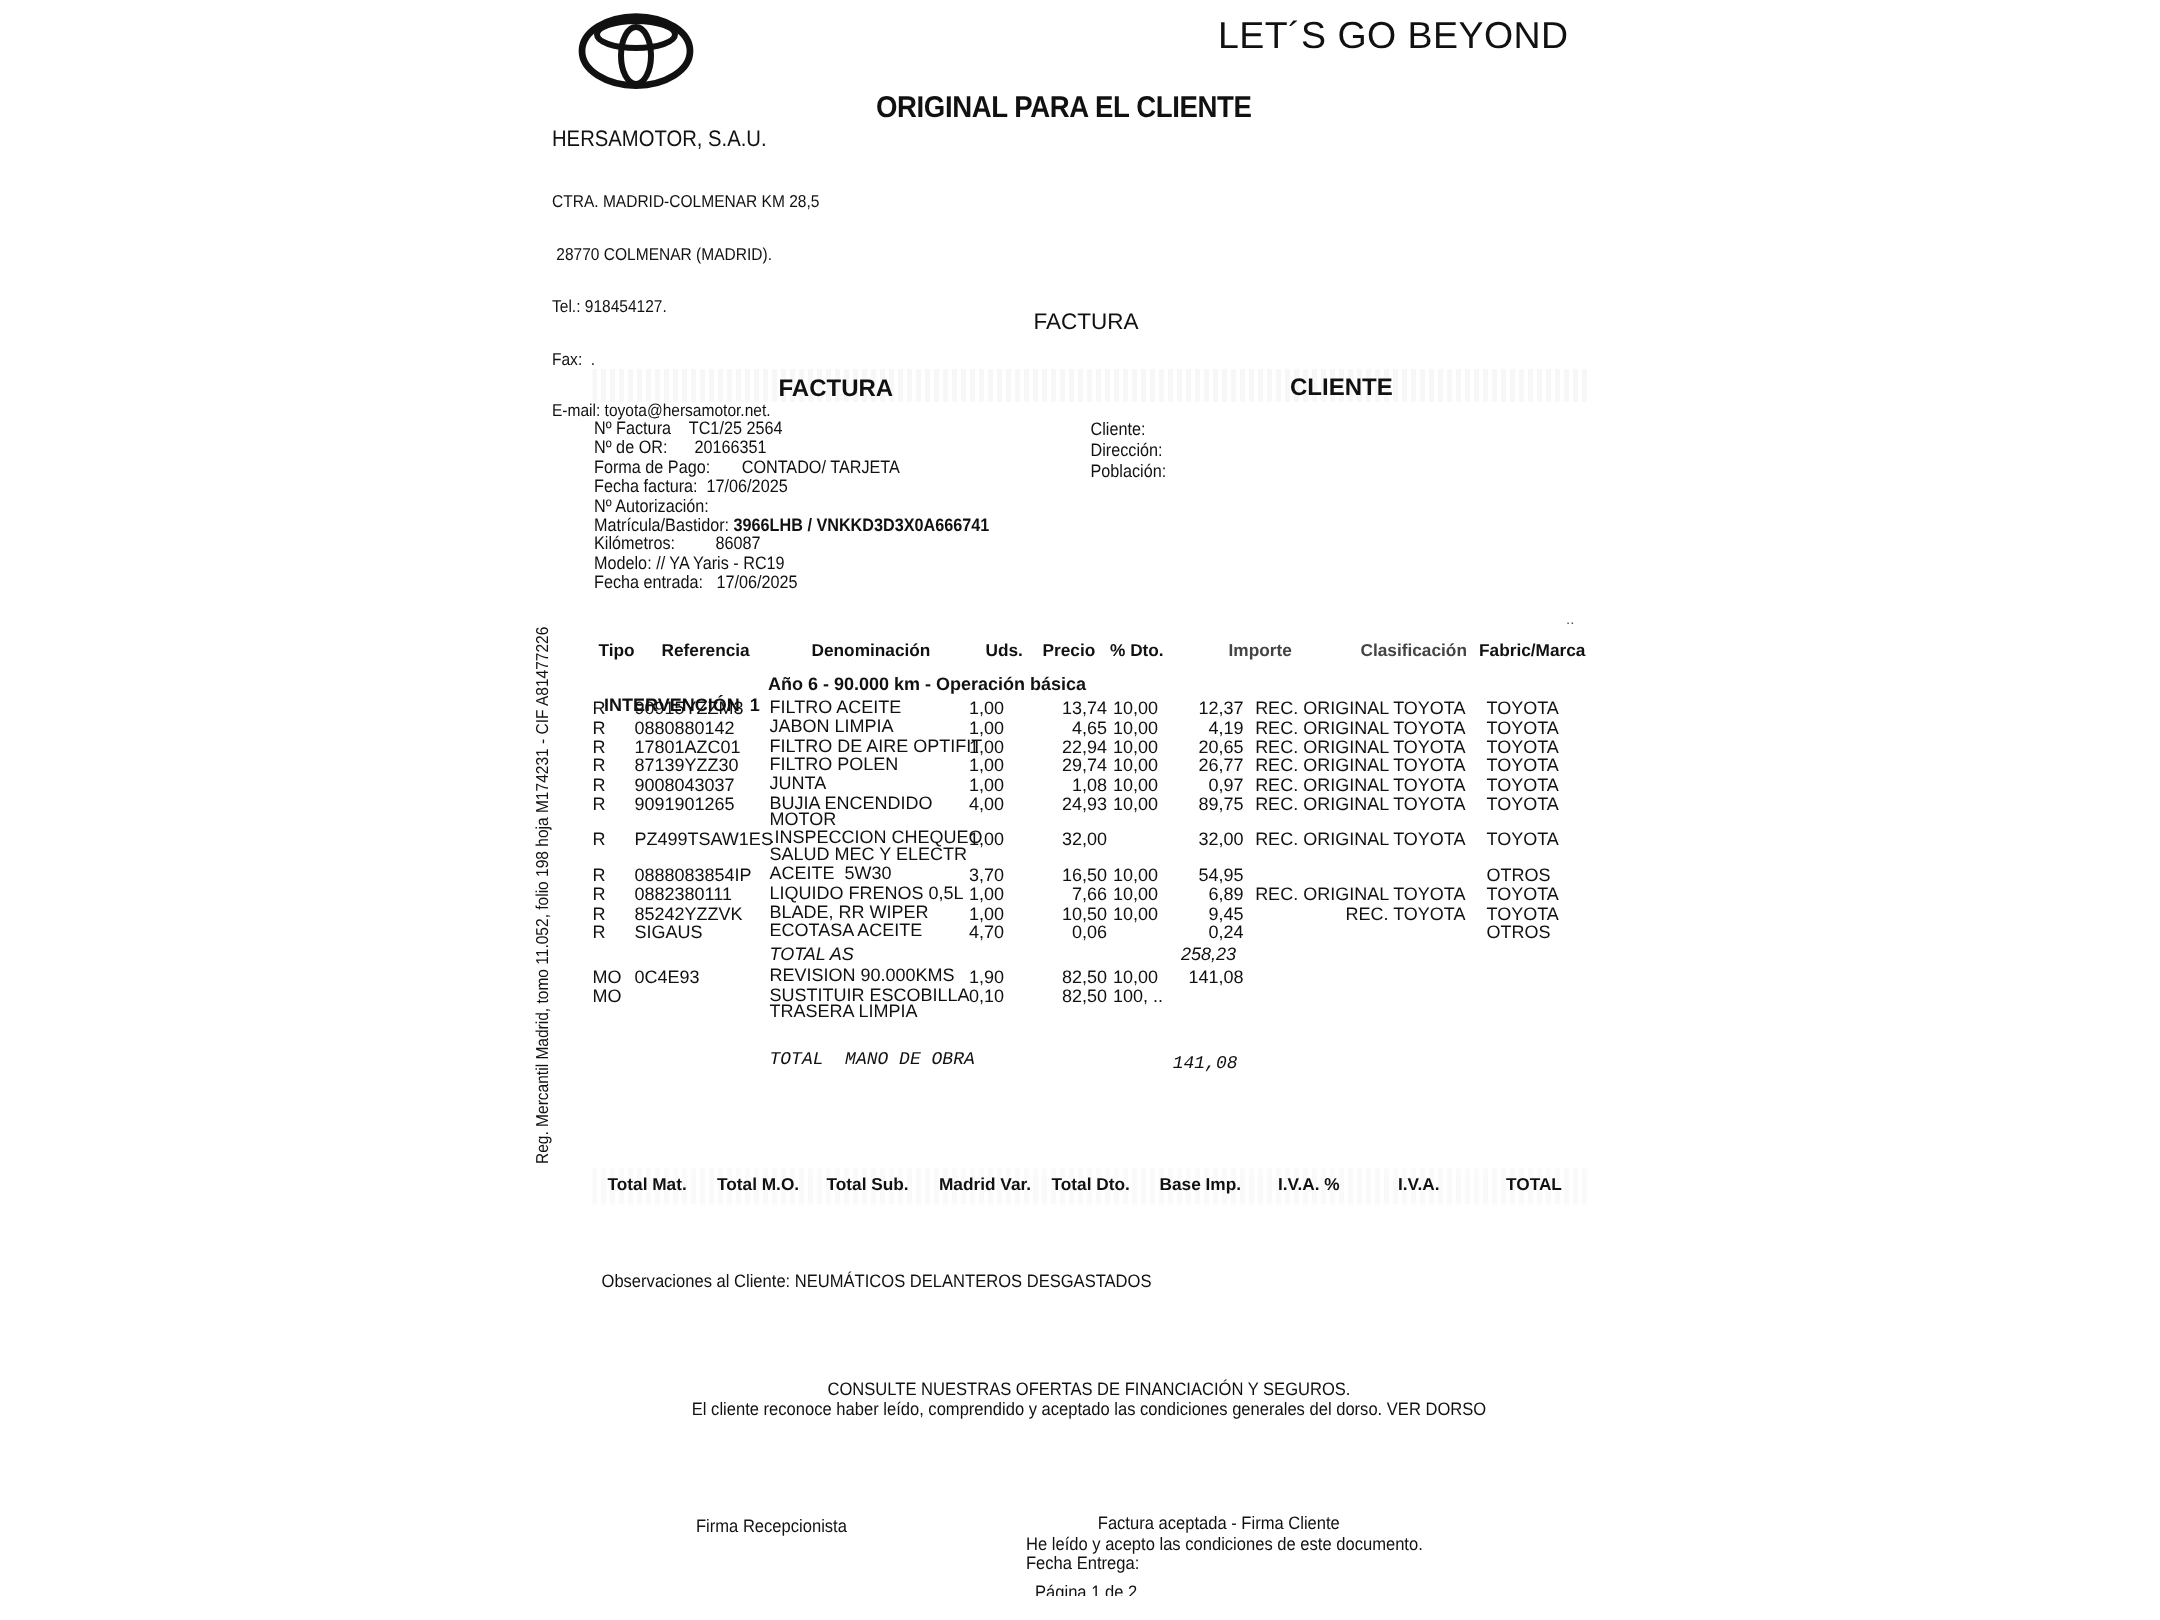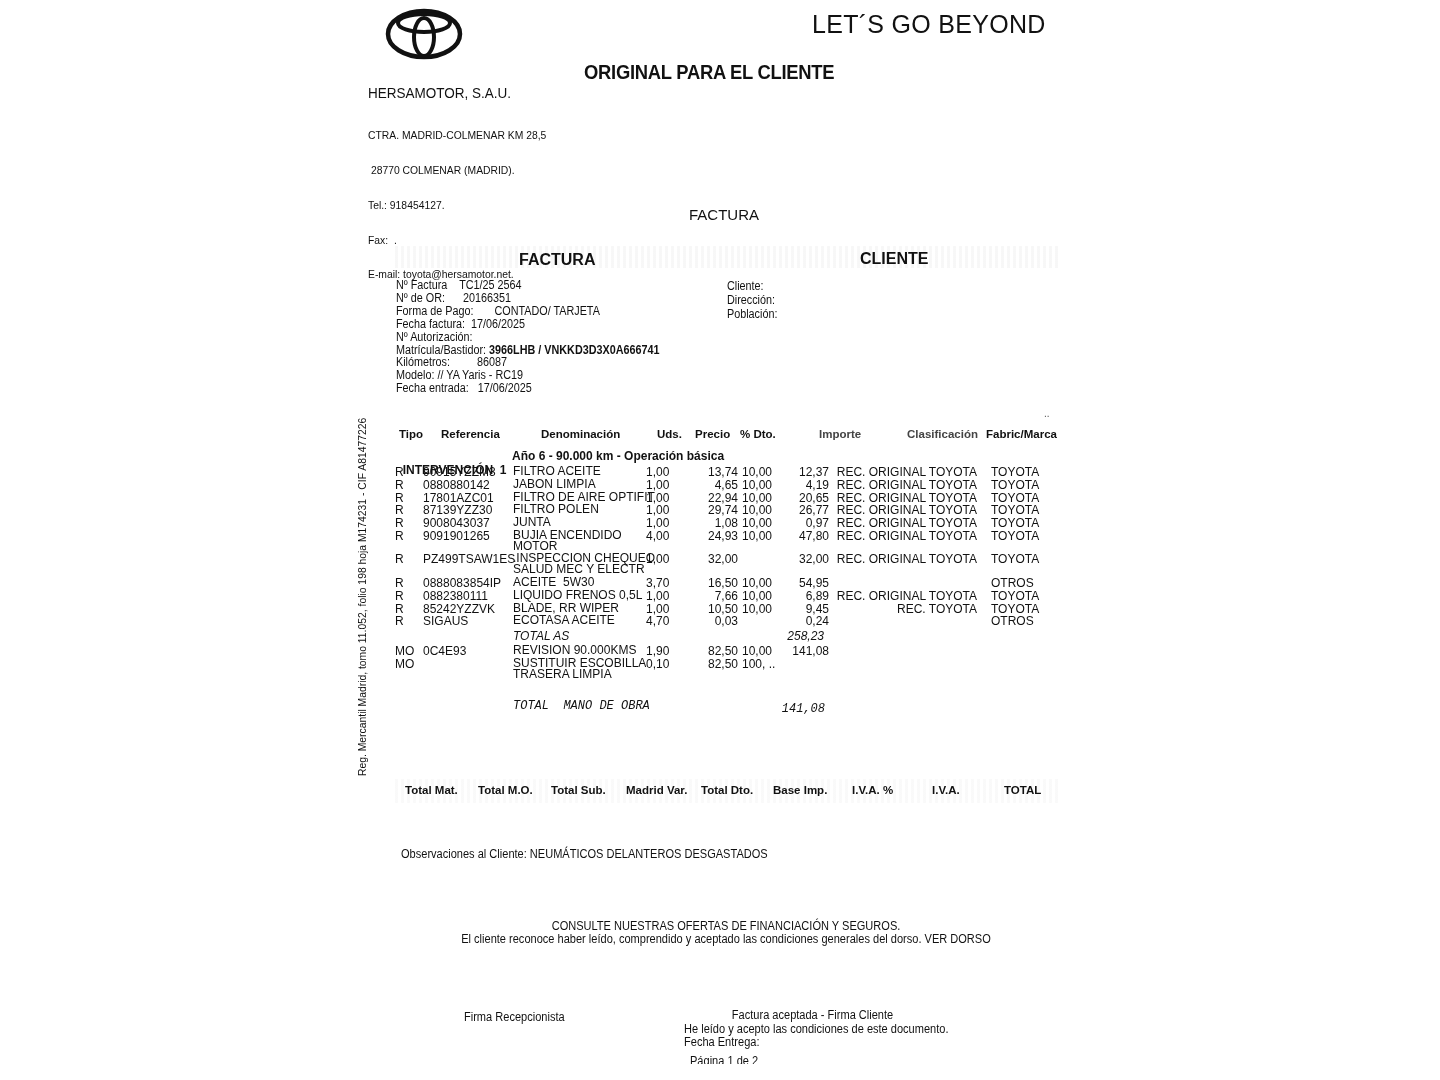--- a/index.html
+++ b/index.html
@@ -175,21 +175,21 @@
       <span class="c-mar">TOYOTA</span>
     </div>
     <div class="line tall">
       <span class="c-tipo">R</span>
       <span class="c-ref">9091901265</span>
       <span class="c-den">BUJIA ENCENDIDO
 MOTOR</span>
       <span class="c-uds">4,00</span>
       <span class="c-pre">24,93</span>
       <span class="c-dto">10,00</span>
-      <span class="c-imp">47,80</span>
+      <span class="c-imp">89,75</span>
       <span class="c-cla">REC. ORIGINAL TOYOTA</span>
       <span class="c-mar">TOYOTA</span>
     </div>
     <div class="line tall">
       <span class="c-tipo">R</span>
       <span class="c-ref">PZ499TSAW1ES</span>
       <span class="c-den">.INSPECCION CHEQUEO
 SALUD MEC Y ELECTR</span>
       <span class="c-uds">1,00</span>
       <span class="c-pre">32,00</span>
@@ -229,21 +229,21 @@
       <span class="c-dto">10,00</span>
       <span class="c-imp">9,45</span>
       <span class="c-cla">REC. TOYOTA</span>
       <span class="c-mar">TOYOTA</span>
     </div>
     <div class="line">
       <span class="c-tipo">R</span>
       <span class="c-ref">SIGAUS</span>
       <span class="c-den">ECOTASA ACEITE</span>
       <span class="c-uds">4,70</span>
-      <span class="c-pre">0,03</span>
+      <span class="c-pre">0,06</span>
       <span class="c-dto"></span>
       <span class="c-imp">0,24</span>
       <span class="c-cla"></span>
       <span class="c-mar">OTROS</span>
     </div>
     <div class="line" style="height: 17px; line-height: 17px;">
       <span class="c-den ital" style="line-height:17px">TOTAL AS</span>
       <span class="c-imp ital" style="line-height:17px;left:773px">258,23</span>
     </div>
     <div class="line">

